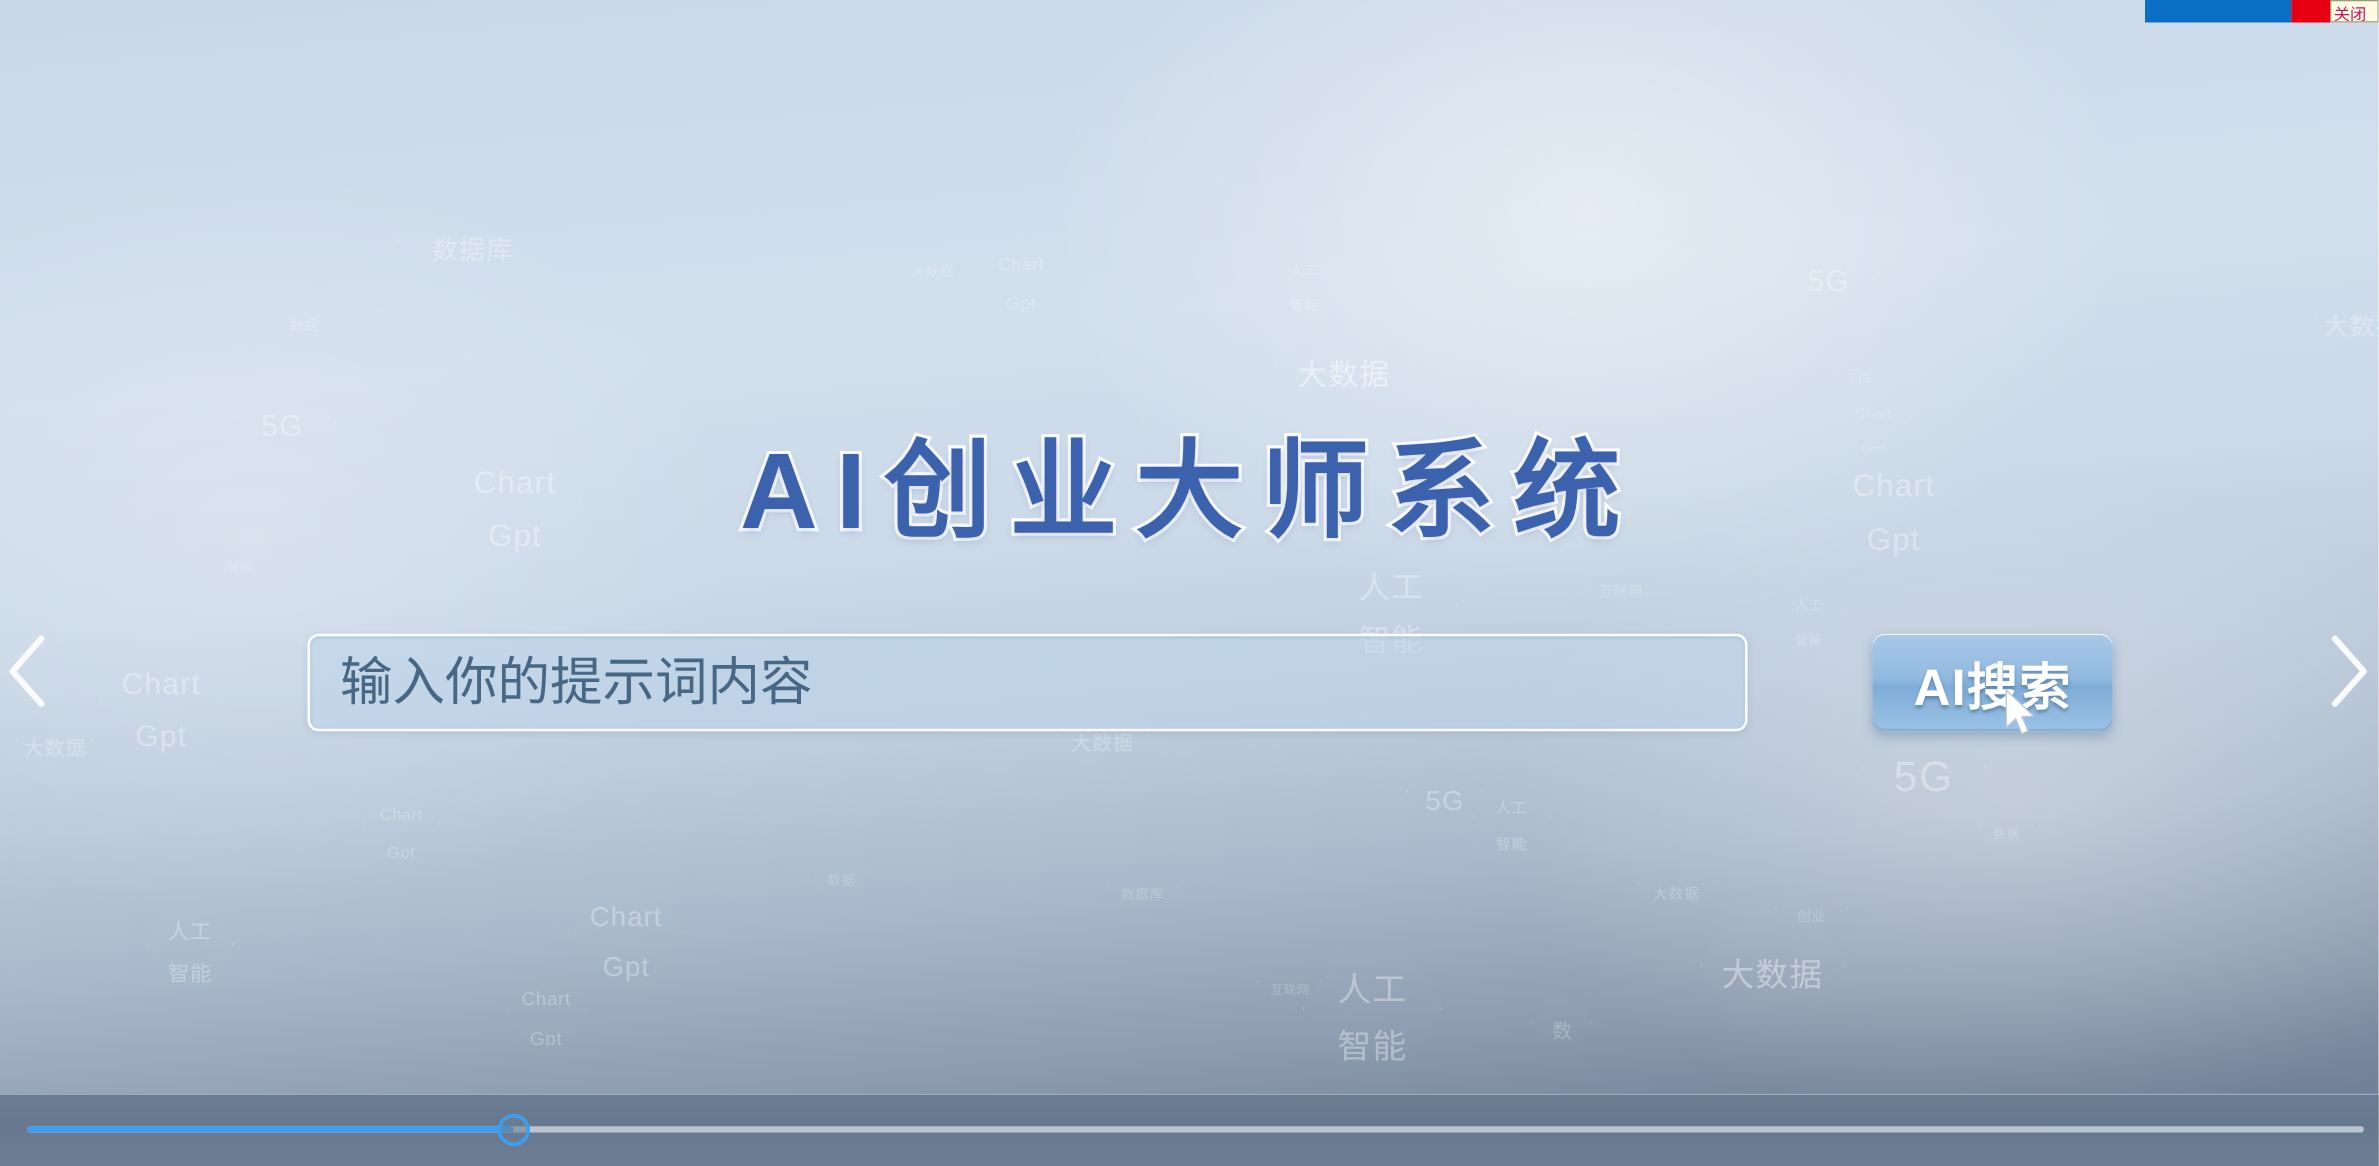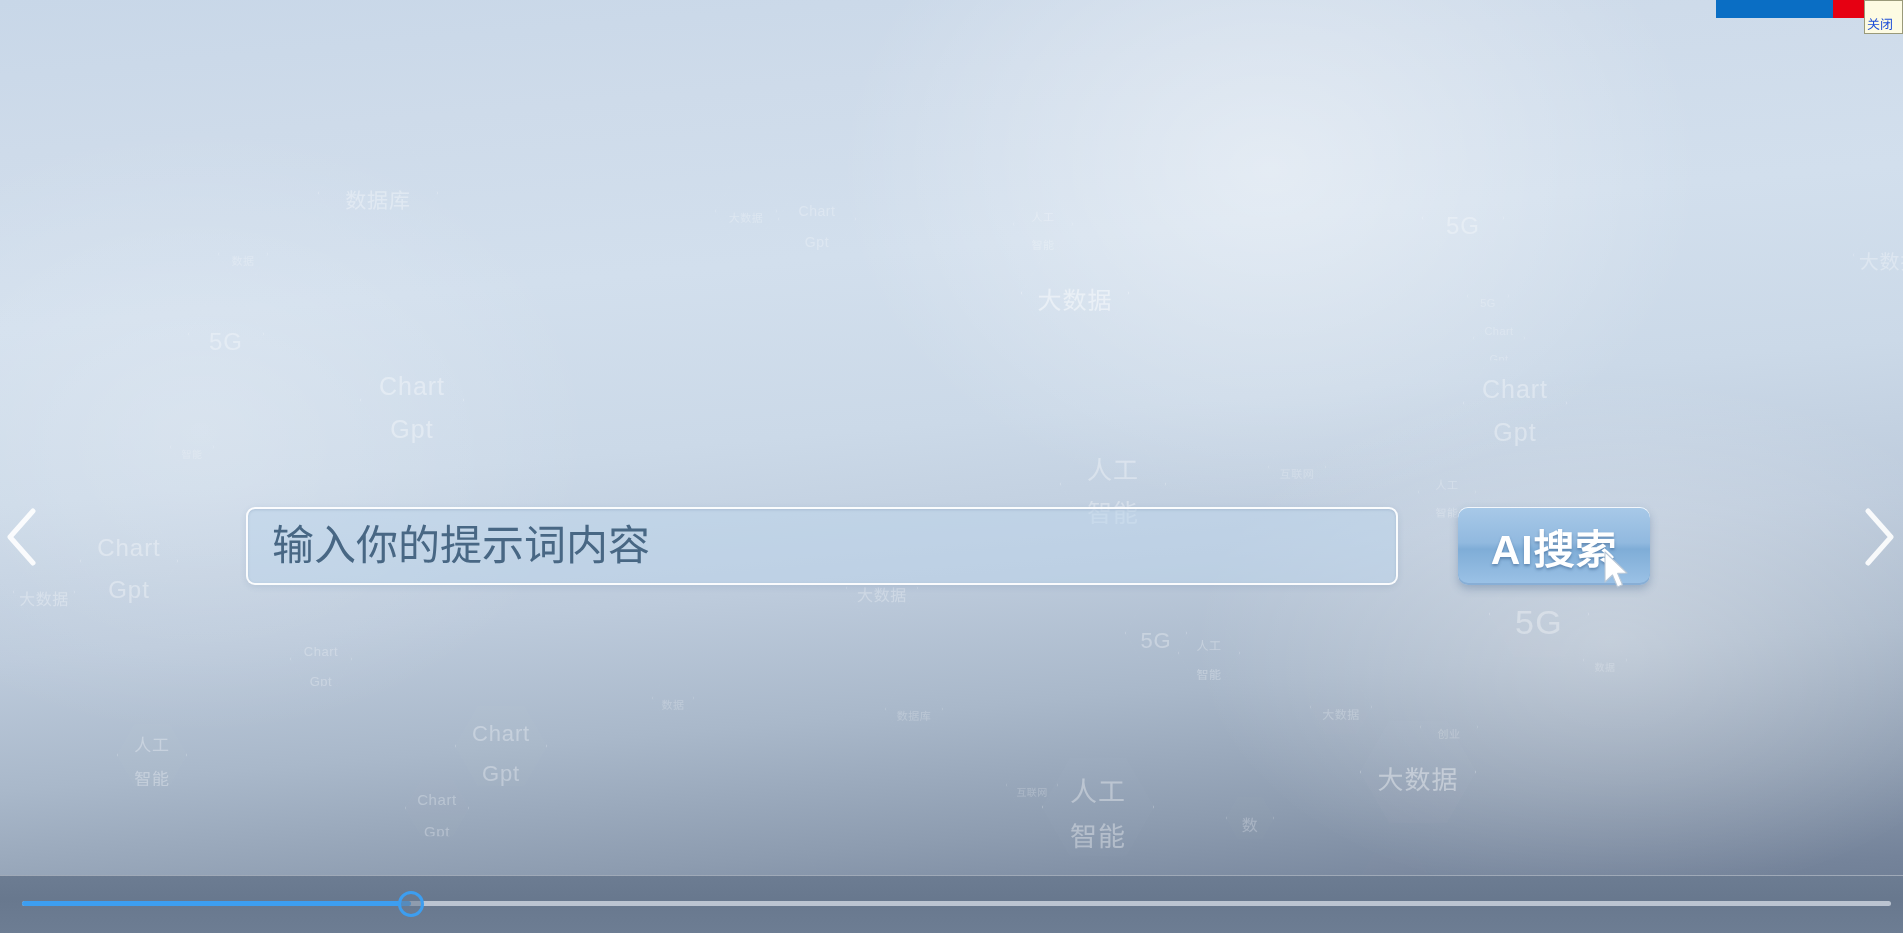--- a/index.html
+++ b/index.html
@@ -87,21 +87,21 @@
 
   
   #search-row {
     position: absolute;
     left: 246px;
     top: 503px;
     width: 1465px;
     height: 86px;
     display: flex;
     align-items: center;
-    gap: 60px;
+    gap: 100px;
   }
 
   #search-input {
     width: 1152px;
     height: 78px;
     border-radius: 9px;
     border: 2px solid rgba(255,255,255,.92);
     background: rgba(190,214,235,.55);
     box-shadow: inset 0 1px 3px rgba(60,90,130,.18),
                 0 2px 6px rgba(60,90,130,.12);
@@ -216,24 +216,24 @@
     width: 117px;
     background: #0a6ec4;
   }
   #close-swatch {
     width: 31px;
     background: #e60012;
     cursor: pointer;
   }
   #close-tooltip {
     min-width: 39px;
-    padding: 16px 2px;
+    padding: 3px 2px;
     background: #fdfbe3;
     border: 1px solid #9a9a7a;
-    color: #1d4ed8;
+    color: #be185d;
     font-size: 13px;
     line-height: 16px;
     white-space: nowrap;
     overflow: hidden;
   }
 
   
   #mouse-cursor {
     position: absolute;
     left: 1603px;
@@ -453,20 +453,21 @@
           <span>数据库</span>
         </div>
       </div>
       <div class="hex" style="left: 1360px; top: 845px; width: 70px; height: 66px; font-size: 18px; opacity: 0.2;">
         <div>
           <span>5G</span>
         </div>
       </div>
     </div>
 
+  <h1 id="page-title">AI创业大师系统</h1>
 
   <div id="search-row">
     <input id="search-input" type="text" placeholder="输入你的提示词内容" value="" style="">
     <button id="ai-search-button">AI搜索</button>
   </div>
 
   <button id="carousel-prev" class="carousel-arrow">
     <svg viewBox="0 0 46 68" aria-hidden="true">
       <path d="M33 8 L10 34 L33 60" fill="none" stroke="#ffffff" stroke-width="5" stroke-linecap="round" stroke-linejoin="round" opacity="0.95"></path>
     </svg>

